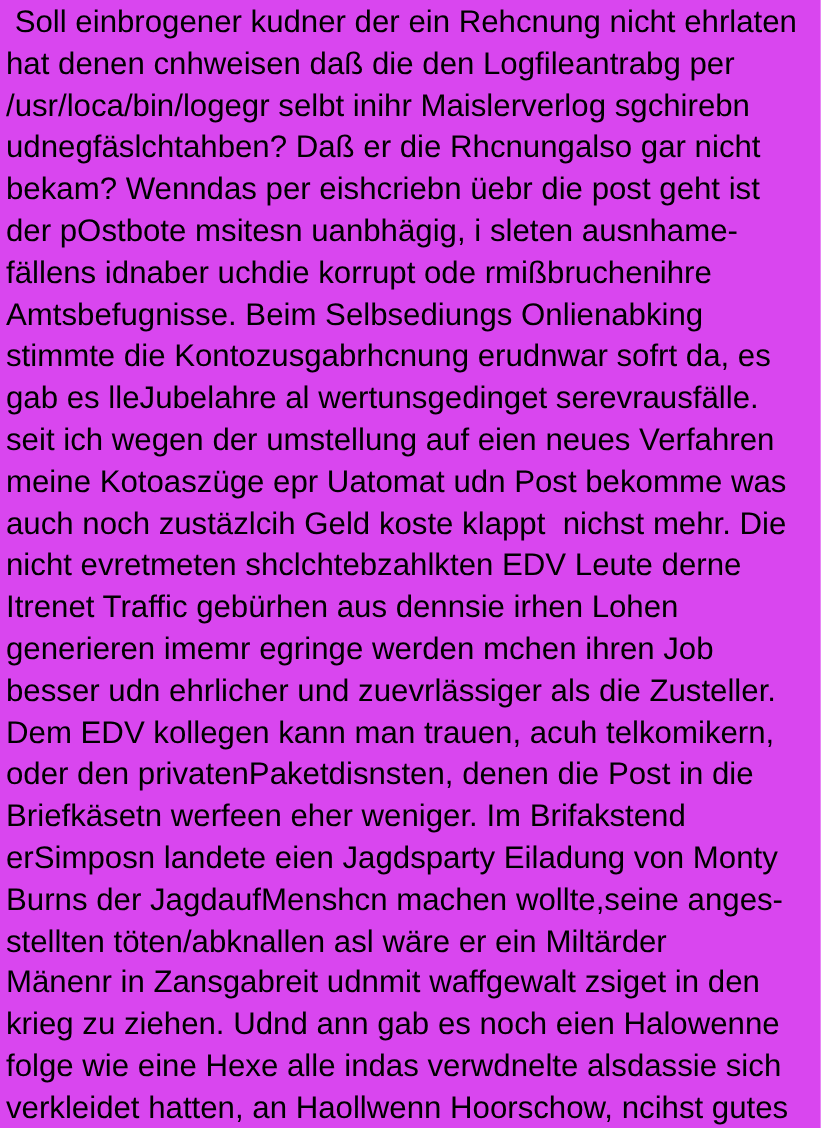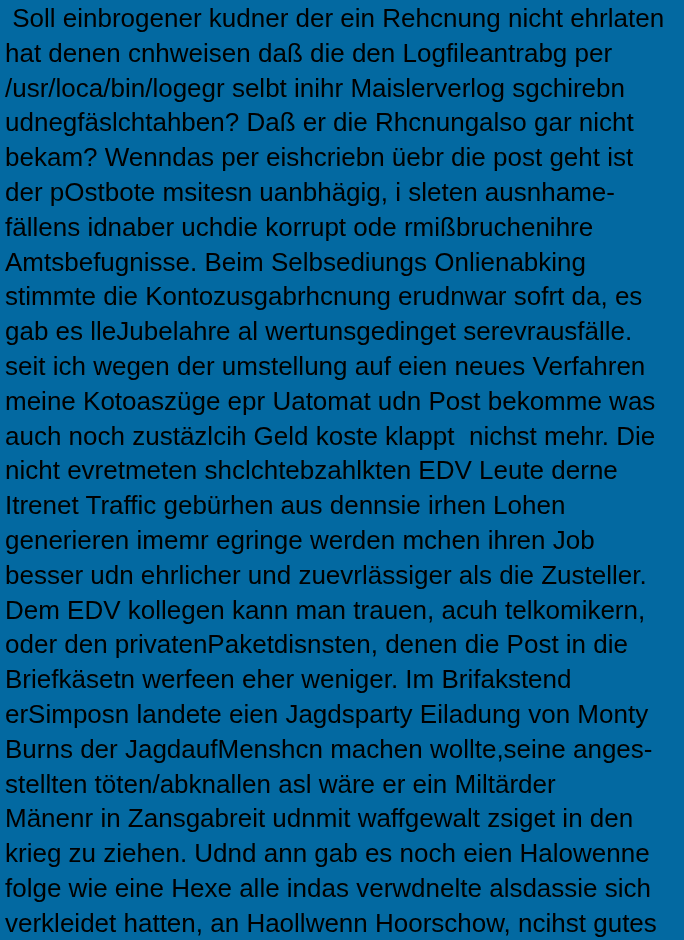--- a/index.html
+++ b/index.html
@@ -21,21 +21,21 @@
     color: #000000;
     white-space: pre;
     padding: 1px 0 0 5px;
     letter-spacing: 0;
     font-weight: 400;
   }
 </style>
 </head>
 <body>
 
-<div class="page" style="background: #0369a1;">
+<div class="page" style="background: #d946ef;">
   <div class="text-block" style="color: rgb(0, 0, 0);"> Soll einbrogener kudner der ein Rehcnung nicht ehrlaten
 hat denen cnhweisen daß die den Logfileantrabg per
 /usr/loca/bin/logegr selbt inihr Maislerverlog sgchirebn
 udnegfäslchtahben? Daß er die Rhcnungalso gar nicht
 bekam? Wenndas per eishcriebn üebr die post geht ist
 der pOstbote msitesn uanbhägig, i sleten ausnhame-
 fällens idnaber uchdie korrupt ode rmißbruchenihre
 Amtsbefugnisse. Beim Selbsediungs Onlienabking
 stimmte die Kontozusgabrhcnung erudnwar sofrt da, es
 gab es lleJubelahre al wertunsgedinget serevrausfälle.

